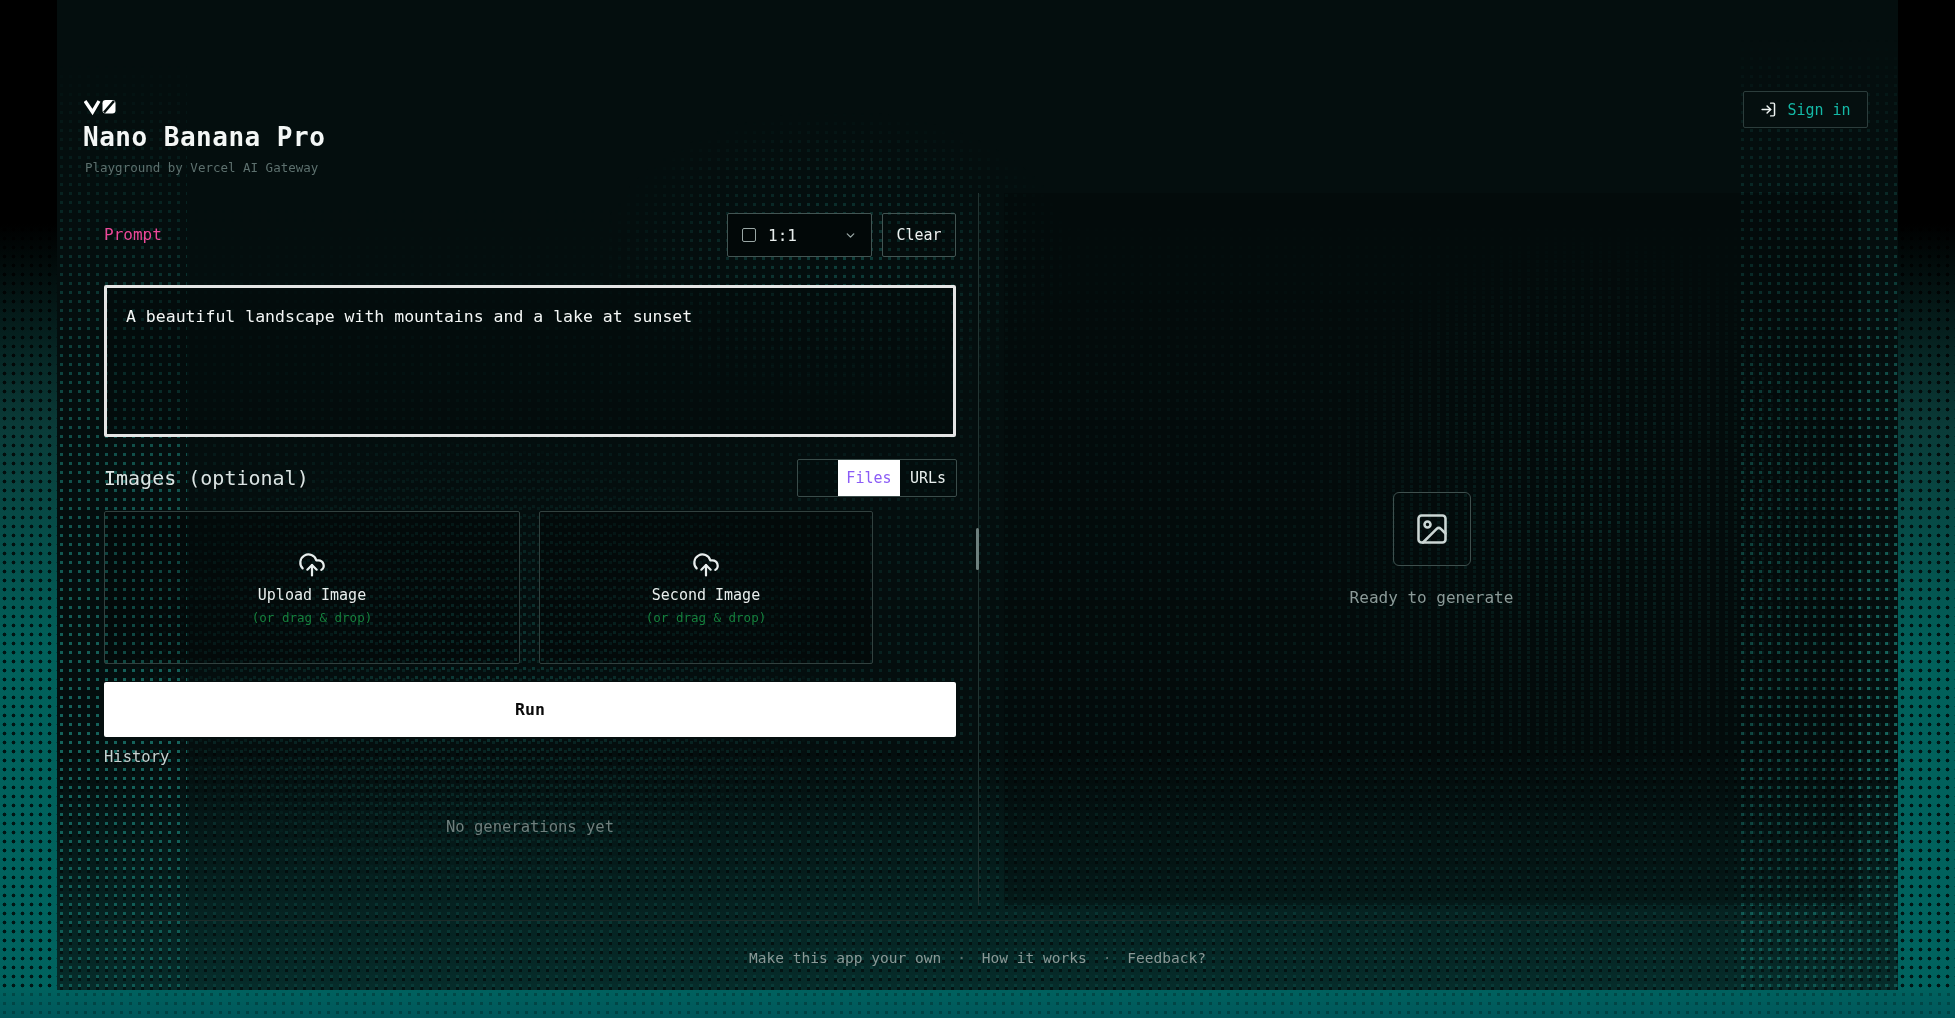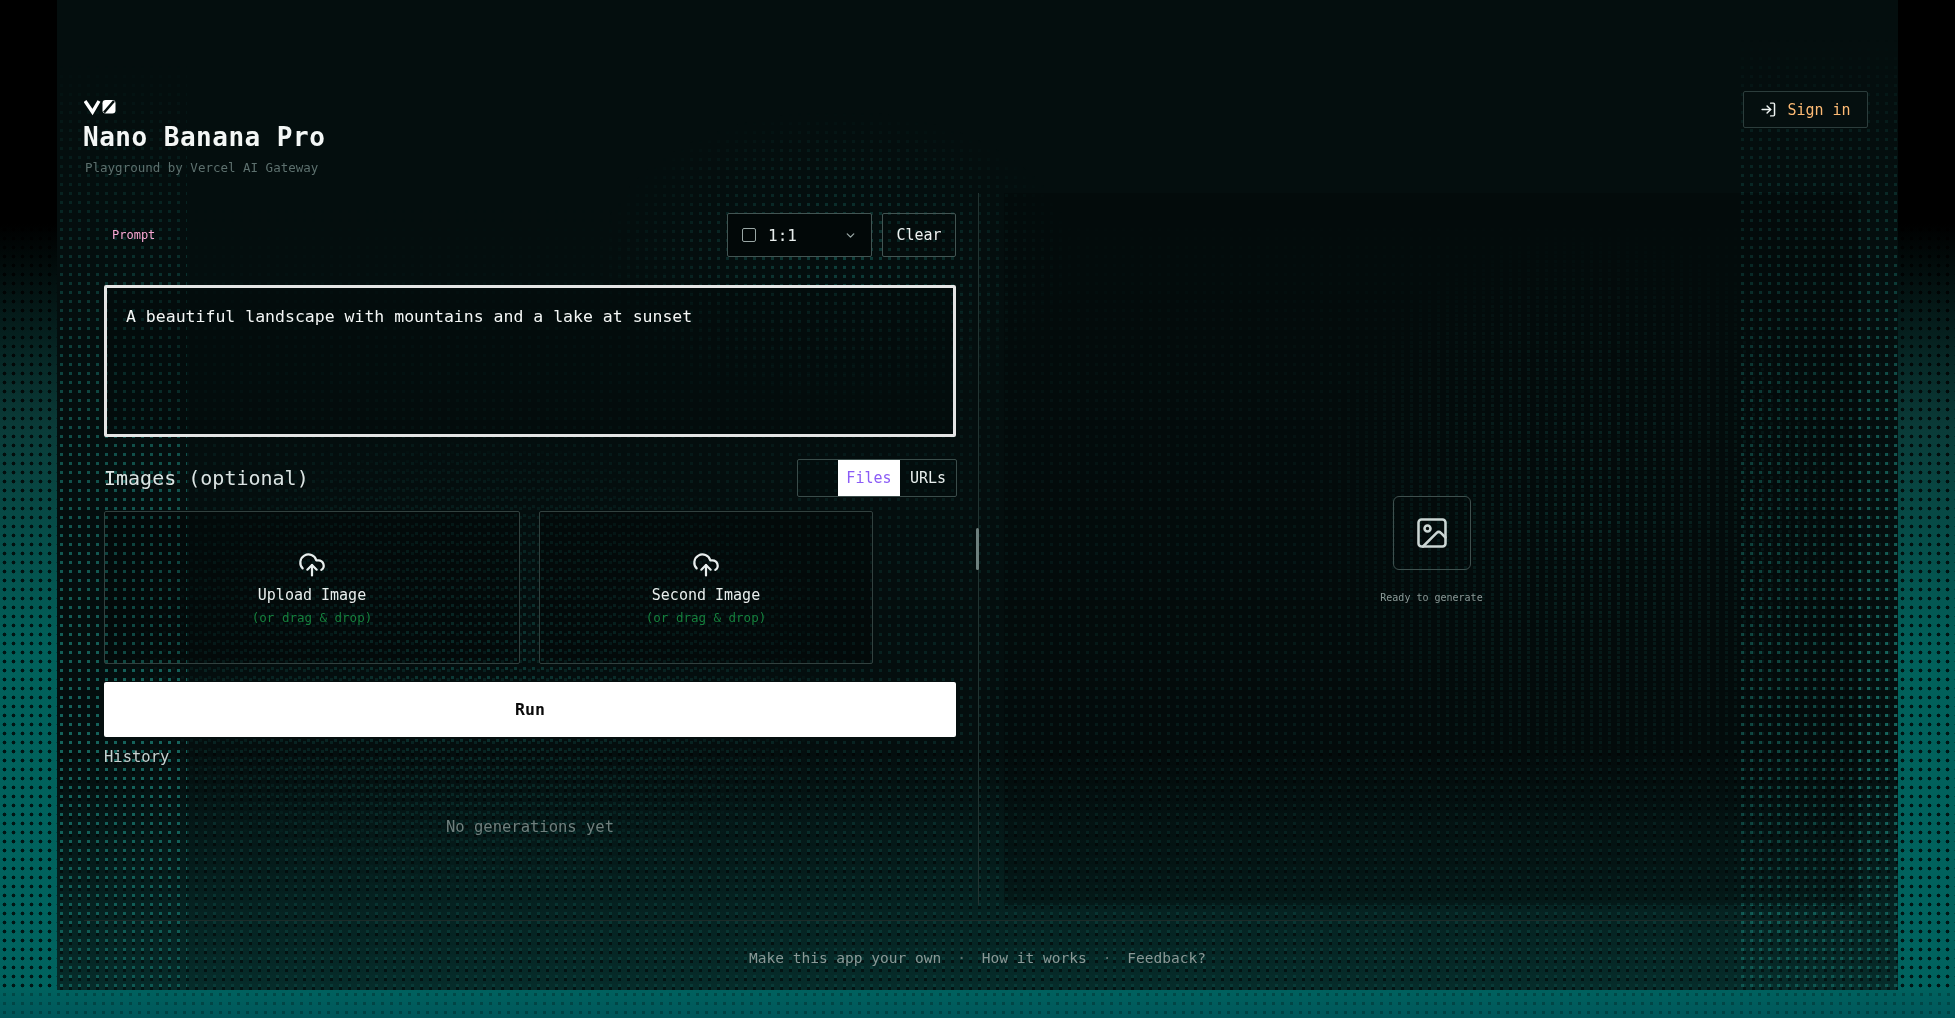--- a/index.html
+++ b/index.html
@@ -60,23 +60,23 @@
     background-size:9px 9px,100% 100%;}
   
   .abs{position:absolute;z-index:2;box-sizing:border-box;}
   #logo{left:27px;top:98px;}
   #title{left:26px;top:122px;font-size:26px;font-weight:600;letter-spacing:.5px;color:#f4f7f6;}
   #subtitle{left:28px;top:160px;font-size:12.5px;color:#5d706e;}
   #signin{
     left:1686px;top:91px;width:125px;height:37px;
     display:flex;align-items:center;justify-content:center;gap:10px;
     background:#050f0f;border:1px solid #2c3d3c;border-radius:2px;
-    color:#fdba74;font-size:15px;cursor:pointer;font-family:inherit;
-  }
-  #prompt-label{left:55px;top:213px;height:44px;line-height:44px;font-size:12px;color:#f9a8d4;}
+    color:#14b8a6;font-size:15px;cursor:pointer;font-family:inherit;
+  }
+  #prompt-label{left:47px;top:213px;height:44px;line-height:44px;font-size:16px;color:#ec4899;}
   #ratio-select{
     left:670px;top:213px;width:145px;height:44px;
     display:flex;align-items:center;gap:12px;padding:15px 14px;
     background:#020808;border:1px solid #43�553;border:1px solid #435553;border-radius:2px;
     color:#e8eeed;font-size:16px;cursor:pointer;font-family:inherit;
   }
   #ratio-select .sq{width:12px;height:12px;border:1.6px solid #9aa7a5;border-radius:2px;flex:none;}
   #ratio-select .chev{margin-left:auto;display:flex;}
   #clear-btn{
     left:825px;top:213px;width:74px;height:44px;
@@ -117,21 +117,21 @@
   #divider-handle{left:919px;top:528px;width:3px;height:42px;background:#6e807e;border-radius:2px;cursor:col-resize;}
   #output-panel{
     left:947px;top:193px;width:855px;height:712px;
     background:rgba(2,8,8,.30);
     display:flex;flex-direction:column;align-items:center;justify-content:center;
   }
   #output-iconbox{
     width:76px;height:72px;border:1px solid #3f504e;border-radius:6px;
     display:flex;align-items:center;justify-content:center;margin-bottom:22px;
   }
-  #output-status{font-size:10px;color:#8b9a98;}
+  #output-status{font-size:16px;color:#8b9a98;}
   #footer-hr{left:27px;top:920px;width:1773px;height:1px;background:#1c2b29;}
   #footer{
     left:0;top:938px;width:100%;height:40px;
     display:flex;align-items:center;justify-content:center;gap:16px;
     font-size:14.5px;color:#8a9997;
   }
   #footer .flink{cursor:pointer;}
   #footer .sep{color:#61716f;}
   svg{display:block;}
 </style>

